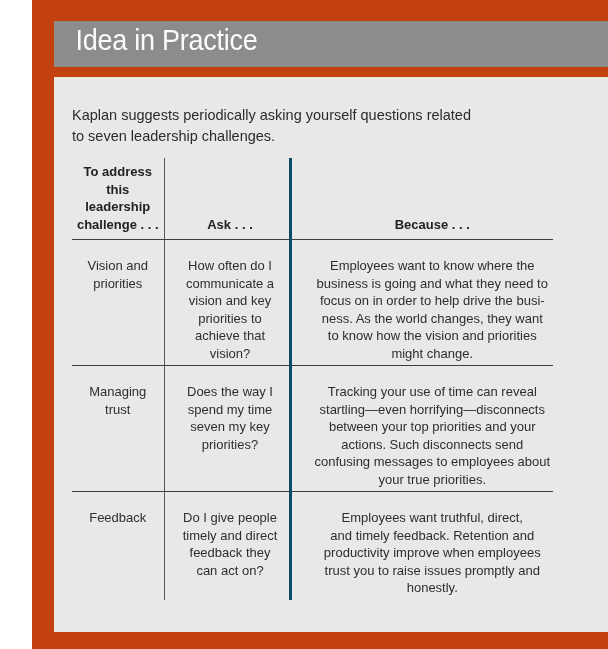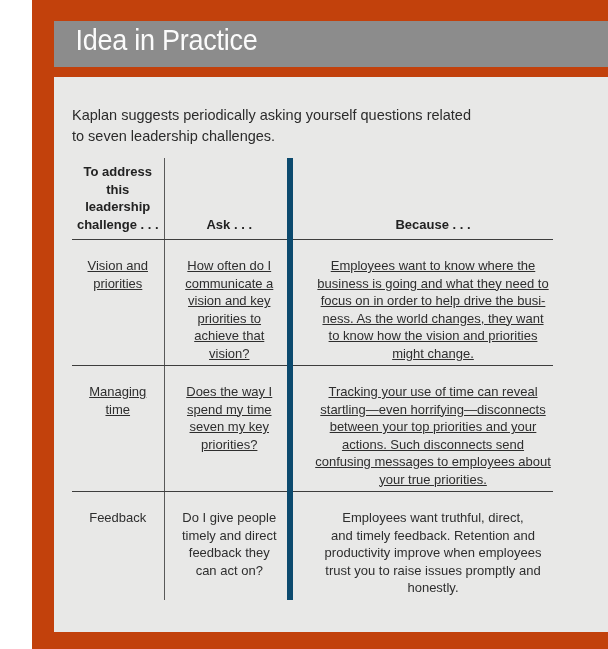--- a/index.html
+++ b/index.html
@@ -90,28 +90,27 @@
     height: 75px;
     padding-bottom: 6px;
     border-bottom: 1px solid #3d3d3d;
   }
   .idea-table tbody td {
     padding-top: 17px;
     padding-bottom: 3px;
   }
   .idea-table tbody tr:not(:last-child) td {
     border-bottom: 1px solid #3d3d3d;
-    text-decoration: underline;
   }
   .idea-table .c2 {
     border-left: 1px solid #595959;
     padding-left: 7px;
   }
   .idea-table .c3 {
-    border-left: 6px solid #0c4a6e;
+    border-left: 3px solid #0c4a6e;
     padding-left: 20px;
   }
 </style>
 </head>
 <body>
 
 <div class="page">
 
   <div class="kicker">KAPLAN</div>
 
@@ -152,21 +151,21 @@
 vision?</td>
           <td class="c3">Employees want to know where the
 business is going and what they need to
 focus on in order to help drive the busi-
 ness. As the world changes, they want
 to know how the vision and priorities
 might change.</td>
         </tr>
         <tr>
           <td class="c1">Managing
-time</td>
+trust</td>
           <td class="c2">Does the way I
 spend my time
 seven my key
 priorities?</td>
           <td class="c3">Tracking your use of time can reveal
 startling—even horrifying—disconnects
 between your top priorities and your
 actions. Such disconnects send
 confusing messages to employees about
 your true priorities.</td>

